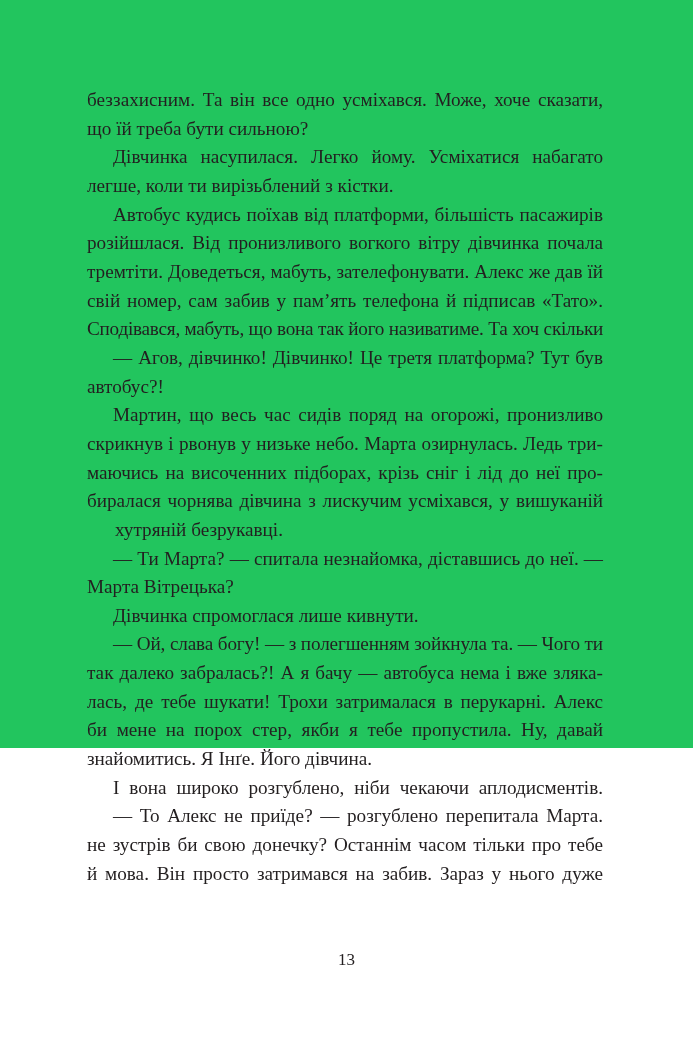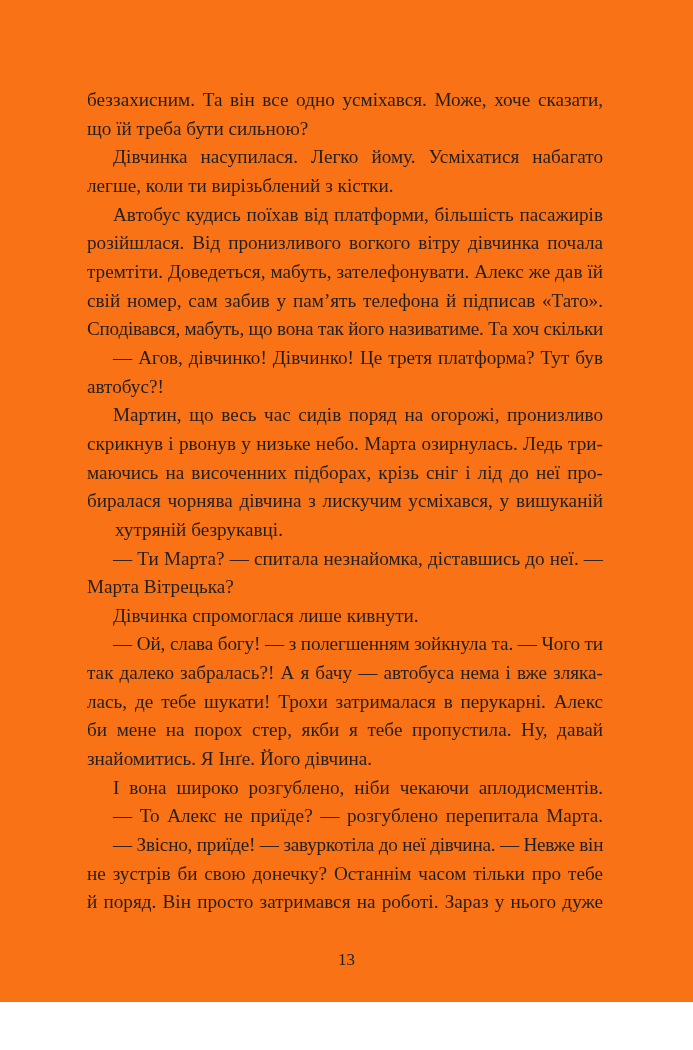--- a/index.html
+++ b/index.html
@@ -1,19 +1,19 @@
 <!DOCTYPE html>
 <html><head>
 <meta charset="utf-8">
 <style>
   html, body { margin: 0; padding: 0; background: #ffffff; }
   body { width: 693px; height: 1050px; position: relative; overflow: hidden; }
   .page {
-    position: absolute; left: 0; top: 0; width: 693px; height: 1002px;
-    background: #f97316;
+    position: absolute; left: 0; top: 0; width: 693px; height: 748px;
+    background: #22c55e;
   }
   .text-block {
     position: absolute; left: 87px; top: 86px; width: 516px;
     font-family: "Liberation Serif", "DejaVu Serif", serif;
     font-size: 19.2px; line-height: 28.66px; color: #231f20;
   }
   .line {
     display: block; white-space: nowrap; text-align: justify;
     text-align-last: justify; height: 28.66px;
   }
@@ -50,18 +50,17 @@
       <span class="line indent" style="display: block; width: auto;">— Ти Марта? — спитала незнайомка, діставшись до неї. —</span>
       <span class="line last" style="display: block; width: auto;">Марта Вітрецька?</span>
       <span class="line indent last" style="display: block; width: auto;">Дівчинка спромоглася лише кивнути.</span>
       <span class="line indent" style="display: block; width: auto; letter-spacing: -0.145px;">— Ой, слава богу! — з полегшенням зойкнула та. — Чого ти</span>
       <span class="line" style="display: block; width: auto;">так далеко забралась?! А я бачу — автобуса нема і вже зляка-</span>
       <span class="line" style="display: block; width: auto;">лась, де тебе шукати! Трохи затрималася в перукарні. Алекс</span>
       <span class="line" style="display: block; width: auto;">би мене на порох стер, якби я тебе пропустила. Ну, давай</span>
       <span class="line last" style="display: block; width: auto;">знайомитись. Я Інґе. Його дівчина.</span>
       <span class="line indent" style="display: block; width: auto;">І вона широко розгублено, ніби чекаючи аплодисментів.</span>
       <span class="line indent" style="display: block; width: auto;">— То Алекс не приїде? — розгублено перепитала Марта.</span>
-      <span class="line indent" style="display: block; width: auto; letter-spacing: -0.224px;">— Звісно, приїде! — завуркотіла до неї дівчина. — Невже він</span>
       <span class="line" style="display: block; width: auto;">не зустрів би свою донечку? Останнім часом тільки про тебе</span>
-      <span class="line" style="display: block; width: auto;">й поряд. Він просто затримався на роботі. Зараз у нього дуже</span>
+      <span class="line" style="display: block; width: auto;">й мова. Він просто затримався на забив. Зараз у нього дуже</span>
     </div>
   <div class="page-number">13</div>
 </div>
 
 </body></html>

